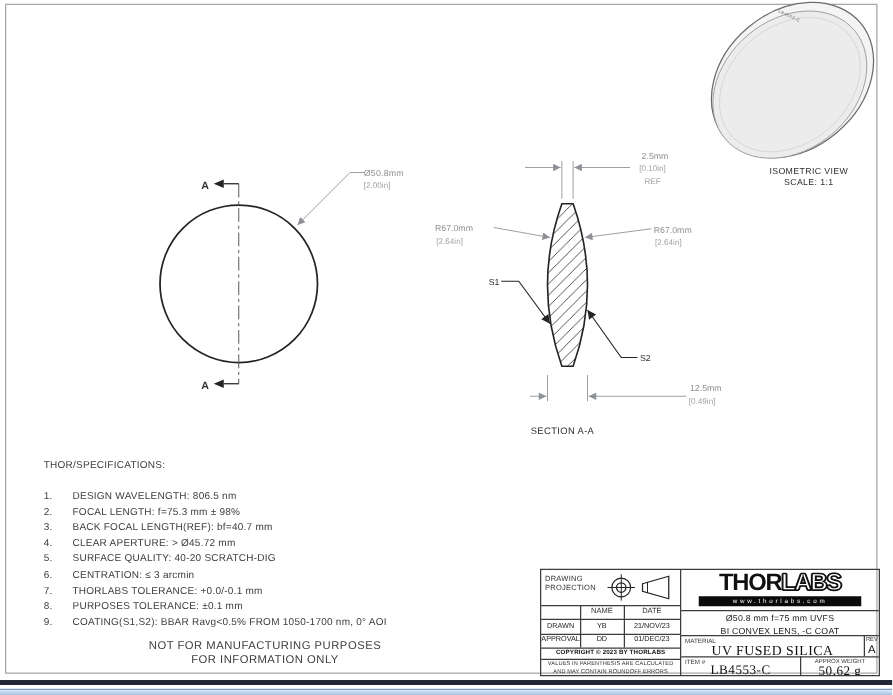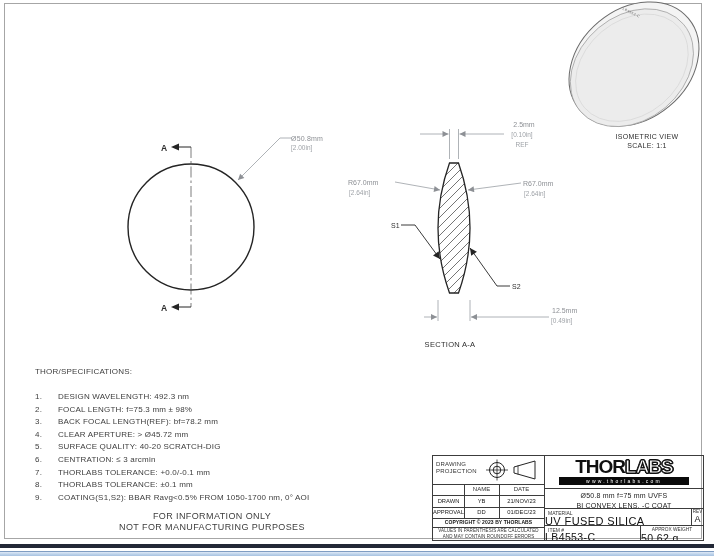--- a/index.html
+++ b/index.html
@@ -45,21 +45,21 @@
   .tb-copy{font-size:5px;font-weight:bold;text-align:center;color:#111;letter-spacing:.1px;}
   .tb-fine{font-size:4.5px;line-height:5.8px;text-align:center;color:#333;letter-spacing:.1px;}
   .logo-wrap{width:100%;text-align:center;}
   .logo-text{font-size:19px;font-weight:800;letter-spacing:-1px;line-height:17px;color:#101010;}
   .logo-labs{color:#ffffff;-webkit-text-stroke:1.1px #101010;
     text-shadow:-1px 0 #101010,1px 0 #101010,0 -1px #101010,0 1px #101010;}
   .logo-bar{width:130px;height:8px;margin:0 auto;background:#0a0a0a;color:#ffffff;
     font-size:5px;line-height:8px;letter-spacing:2.2px;text-align:center;}
   .tb-product{width:100%;text-align:center;font-size:7px;line-height:9.5px;color:#1c1c1c;letter-spacing:.2px;padding-top:2px;}
   .tb-small-label{position:absolute;left:3px;top:1px;font-size:5px;color:#333;}
-  .tb-big-value{width:100%;text-align:left;font-size:11px;letter-spacing:.4px;color:#111;}
+  .tb-big-value{width:100%;text-align:center;font-size:11px;letter-spacing:.4px;color:#111;font-family:Liberation Serif, serif;}
   svg text{font-family:"Liberation Sans",sans-serif;}
 </style>
 </head>
 <body>
 
 <div id="canvas">
 
   <div class="abs sheet-border"></div>
 
   <svg class="abs" style="left:0;top:0" width="714" height="556" viewBox="0 0 714 556">
@@ -132,34 +132,34 @@
         <ellipse cx="630" cy="65.5" rx="62" ry="47" fill="none" stroke="#d2d2d2" stroke-width="0.6"></ellipse>
       </g>
       <text x="622" y="15" font-size="3.5" fill="#6a6a6a" letter-spacing="0.4" transform="rotate(26 634 13)">LB4553-C</text>
       <text x="647" y="139" text-anchor="middle" font-size="7" fill="#2e2e2e" letter-spacing="0.3">ISOMETRIC VIEW</text>
       <text x="647" y="148" text-anchor="middle" font-size="7" fill="#2e2e2e" letter-spacing="0.3">SCALE: 1:1</text>
     </g>
   </svg>
 
   <div class="abs notes">
     <div class="notes-title">THOR/SPECIFICATIONS:</div>
-    <div class="note-row"><span class="note-num">1.</span><span>DESIGN WAVELENGTH: 492.3 nm</span></div>
+    <div class="note-row"><span class="note-num">1.</span><span>DESIGN WAVELENGTH: 806.5 nm</span></div>
     <div class="note-row"><span class="note-num">2.</span><span>FOCAL LENGTH: f=75.3 mm ± 98%</span></div>
-    <div class="note-row"><span class="note-num">3.</span><span>BACK FOCAL LENGTH(REF): bf=78.2 mm</span></div>
+    <div class="note-row"><span class="note-num">3.</span><span>BACK FOCAL LENGTH(REF): bf=40.7 mm</span></div>
     <div class="note-row"><span class="note-num">4.</span><span>CLEAR APERTURE: &gt; Ø45.72 mm</span></div>
     <div class="note-row"><span class="note-num">5.</span><span>SURFACE QUALITY: 40-20 SCRATCH-DIG</span></div>
     <div class="note-row"><span class="note-num">6.</span><span>CENTRATION: ≤ 3 arcmin</span></div>
     <div class="note-row"><span class="note-num">7.</span><span>THORLABS TOLERANCE: +0.0/-0.1 mm</span></div>
-    <div class="note-row"><span class="note-num">8.</span><span>THORLABS TOLERANCE: ±0.1 mm</span></div>
+    <div class="note-row"><span class="note-num">8.</span><span>PURPOSES TOLERANCE: ±0.1 mm</span></div>
     <div class="note-row"><span class="note-num">9.</span><span>COATING(S1,S2): BBAR Ravg&lt;0.5% FROM 1050-1700 nm, 0° AOI</span></div>
   </div>
 
   <div class="abs footer-note">
+    <div>NOT FOR MANUFACTURING PURPOSES</div>
     <div>FOR INFORMATION ONLY</div>
-    <div>NOT FOR MANUFACTURING PURPOSES</div>
   </div>
 
   <div class="abs tb">
 
     <div class="line" style="left:111px;top:0;width:1px;height:84px;"></div>
     <div class="line" style="left:0;top:28px;width:111px;height:1px;"></div>
     <div class="line" style="left:0;top:39px;width:111px;height:1px;"></div>
     <div class="line" style="left:0;top:51px;width:111px;height:1px;"></div>
     <div class="line" style="left:0;top:62px;width:111px;height:1px;"></div>
     <div class="line" style="left:0;top:71px;width:111px;height:1px;"></div>

